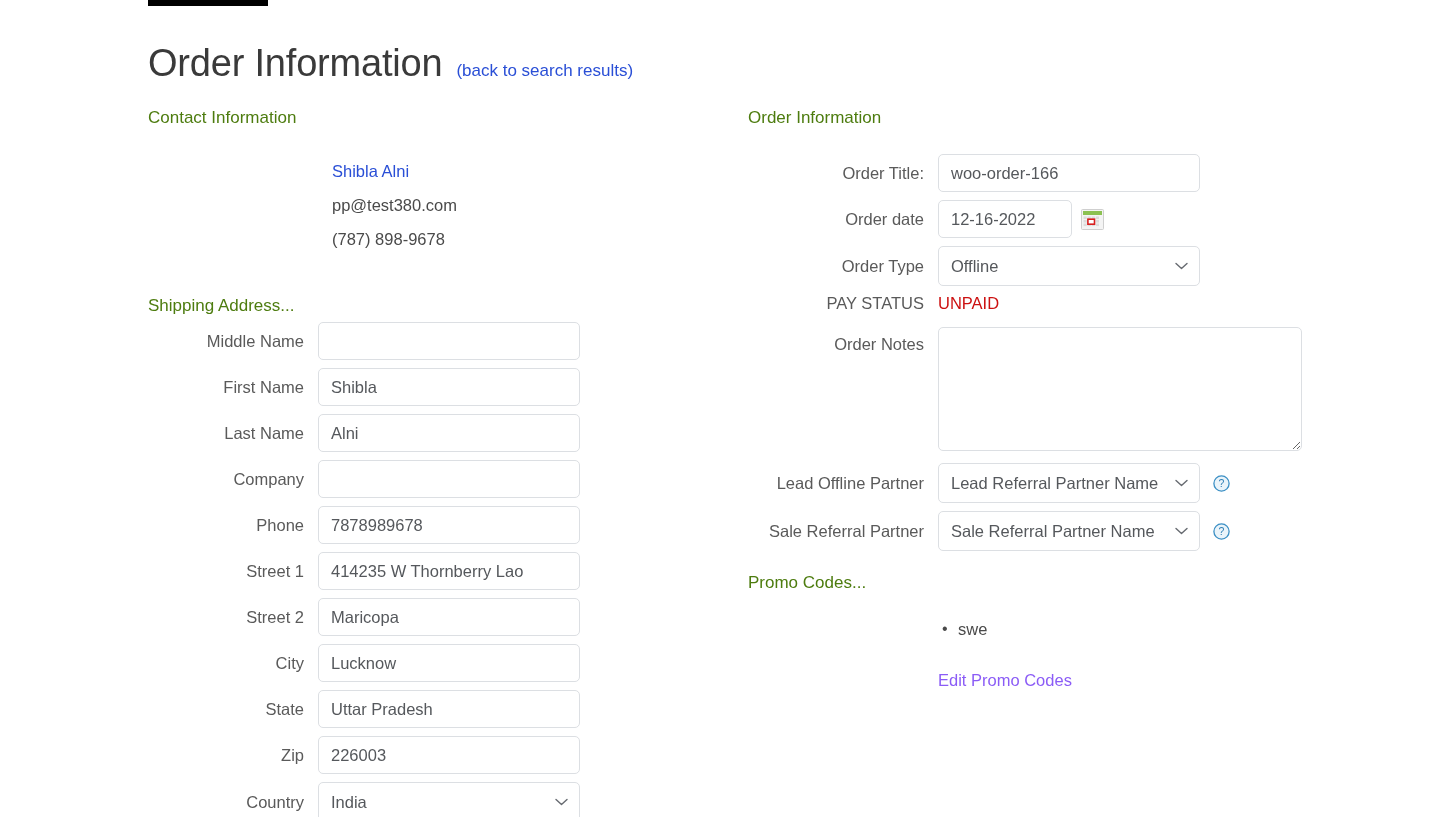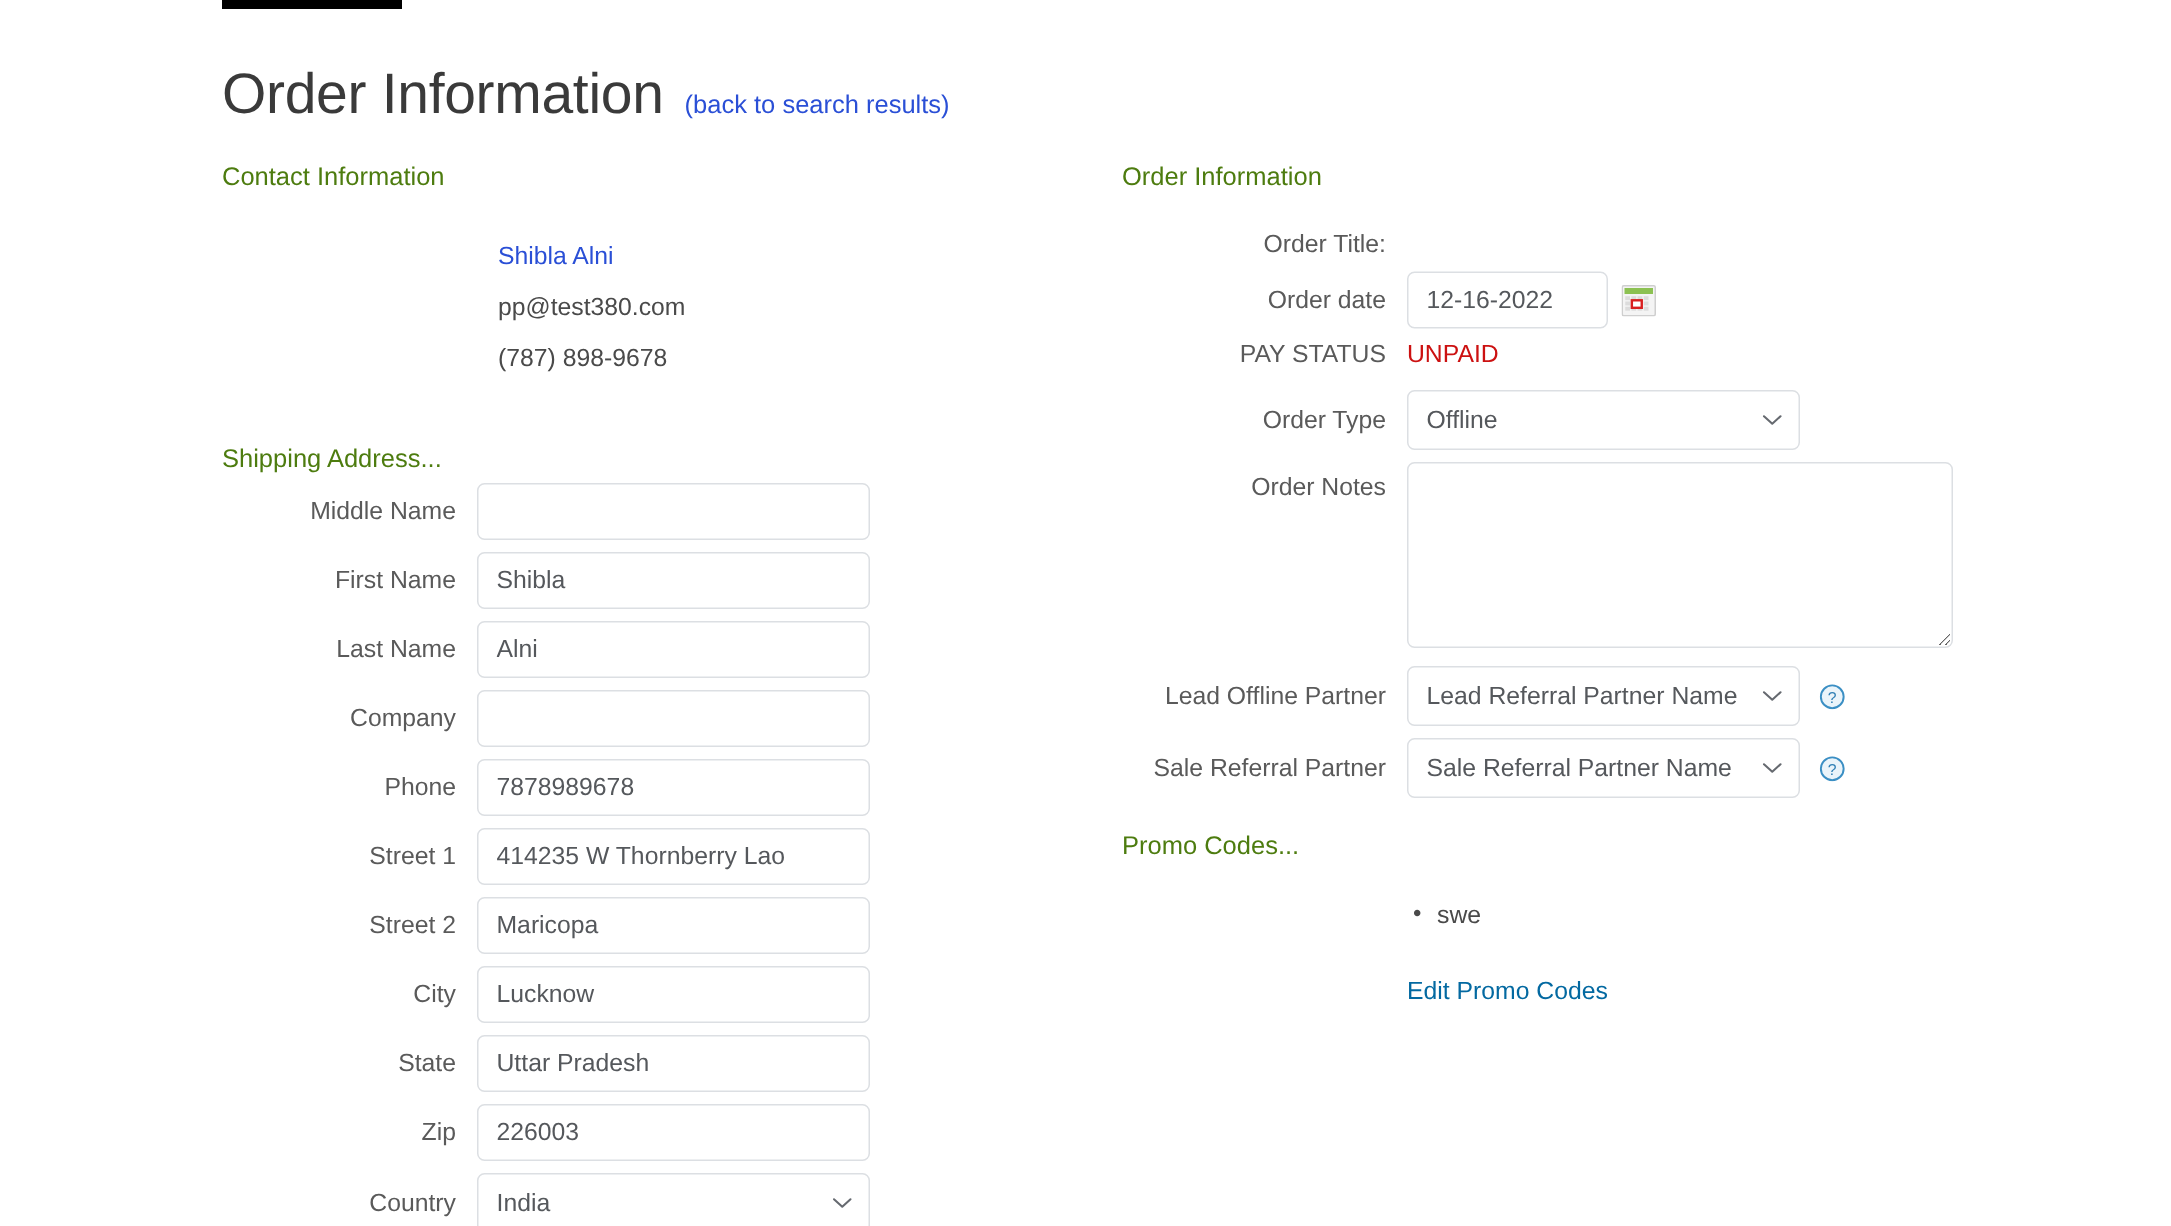--- a/index.html
+++ b/index.html
@@ -206,21 +206,21 @@
     left: -16px;
     top: 0;
     color: #4a4a4a;
     font-size: 16px;
   }
   .edit-promo-link {
     display: inline-block;
     margin-left: 190px;
     margin-top: 28px;
     font-size: 16.5px;
-    color: #0369a1;
+    color: #8b5cf6;
     text-decoration: none;
     cursor: pointer;
   }
 </style>
 </head>
 <body>
 
 <div class="top-tab-strip">
   <div class="active-tab-bar"></div>
 </div>
@@ -312,20 +312,21 @@
 </div>
 
 <div class="col-right">
 
   <h2 class="section-title">Order Information</h2>
 
   <div style="margin-top:26px;">
 
     <div class="form-row">
       <span class="field-label">Order Title:</span>
+      <input class="text-input" type="text" value="woo-order-166" style="">
     </div>
 
     <div class="form-row">
       <span class="field-label">Order date</span>
       <input class="text-input date-input" type="text" value="12-16-2022" style="">
       <span class="calendar-icon">
         <svg width="23" height="21" viewBox="0 0 23 21">
           <rect x="0.5" y="0.5" width="22" height="20" rx="1" fill="#f4f4f4" stroke="#cfcfcf"></rect>
           <rect x="2" y="2" width="19" height="4" fill="#8cc152"></rect>
           <g fill="#dcdcdc">
@@ -338,37 +339,37 @@
             <rect x="2.5" y="14.5" width="3.2" height="2.6"></rect>
             <rect x="6.6" y="14.5" width="3.2" height="2.6"></rect>
             <rect x="10.7" y="14.5" width="3.2" height="2.6"></rect>
             <rect x="14.8" y="14.5" width="3.2" height="2.6"></rect>
           </g>
           <rect x="6.9" y="10.2" width="6.6" height="5" fill="#ffffff" stroke="#d81f1f" stroke-width="1.6"></rect>
         </svg>
       </span>
     </div>
 
-    <div class="form-row" style="margin-top:6px;margin-bottom:14px;">
-      <span class="field-label">PAY STATUS</span>
-      <span class="pay-status-value">UNPAID</span>
-    </div>
-
     <div class="form-row">
       <span class="field-label">Order Type</span>
       <span class="select-wrap">
         <select class="select-input">
           <option>Offline</option>
         </select>
         <span class="chevron-down-icon">
           <svg width="13" height="8" viewBox="0 0 13 8">
               <path d="M1 1.5 L6.5 6.5 L12 1.5" fill="none" stroke="#666a70" stroke-width="1.4" stroke-linecap="round" stroke-linejoin="round"></path>
             </svg>
         </span>
       </span>
+    </div>
+
+    <div class="form-row" style="margin-top:6px;margin-bottom:14px;">
+      <span class="field-label">PAY STATUS</span>
+      <span class="pay-status-value">UNPAID</span>
     </div>
 
     <div class="form-row align-top">
       <span class="field-label" style="padding-top:8px;">Order Notes</span>
       <textarea class="notes-input" placeholder="" style=""></textarea>
     </div>
 
     <div class="form-row" style="margin-top:12px;">
       <span class="field-label">Lead Offline Partner</span>
       <span class="select-wrap">

